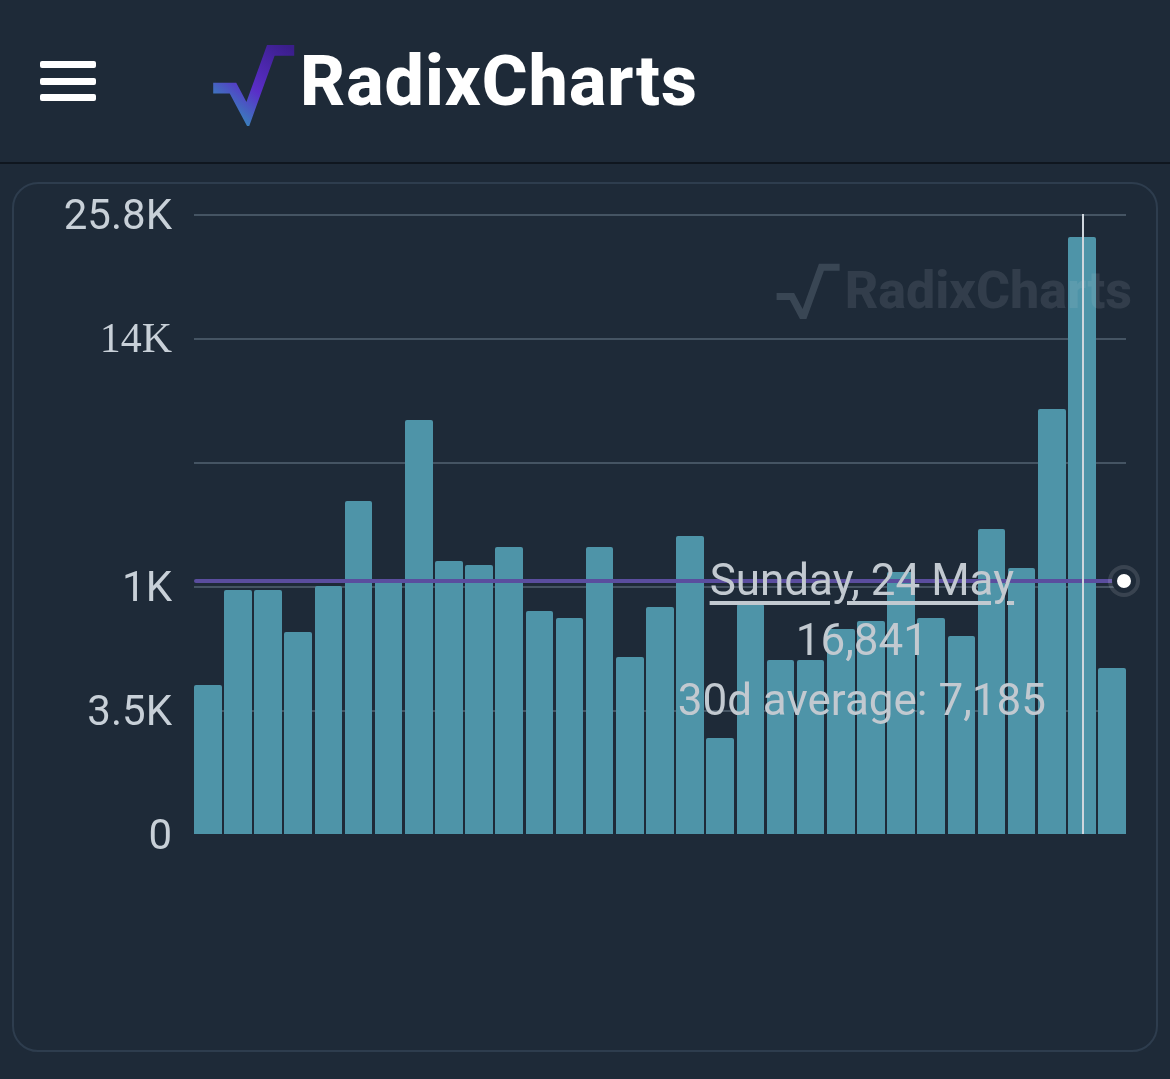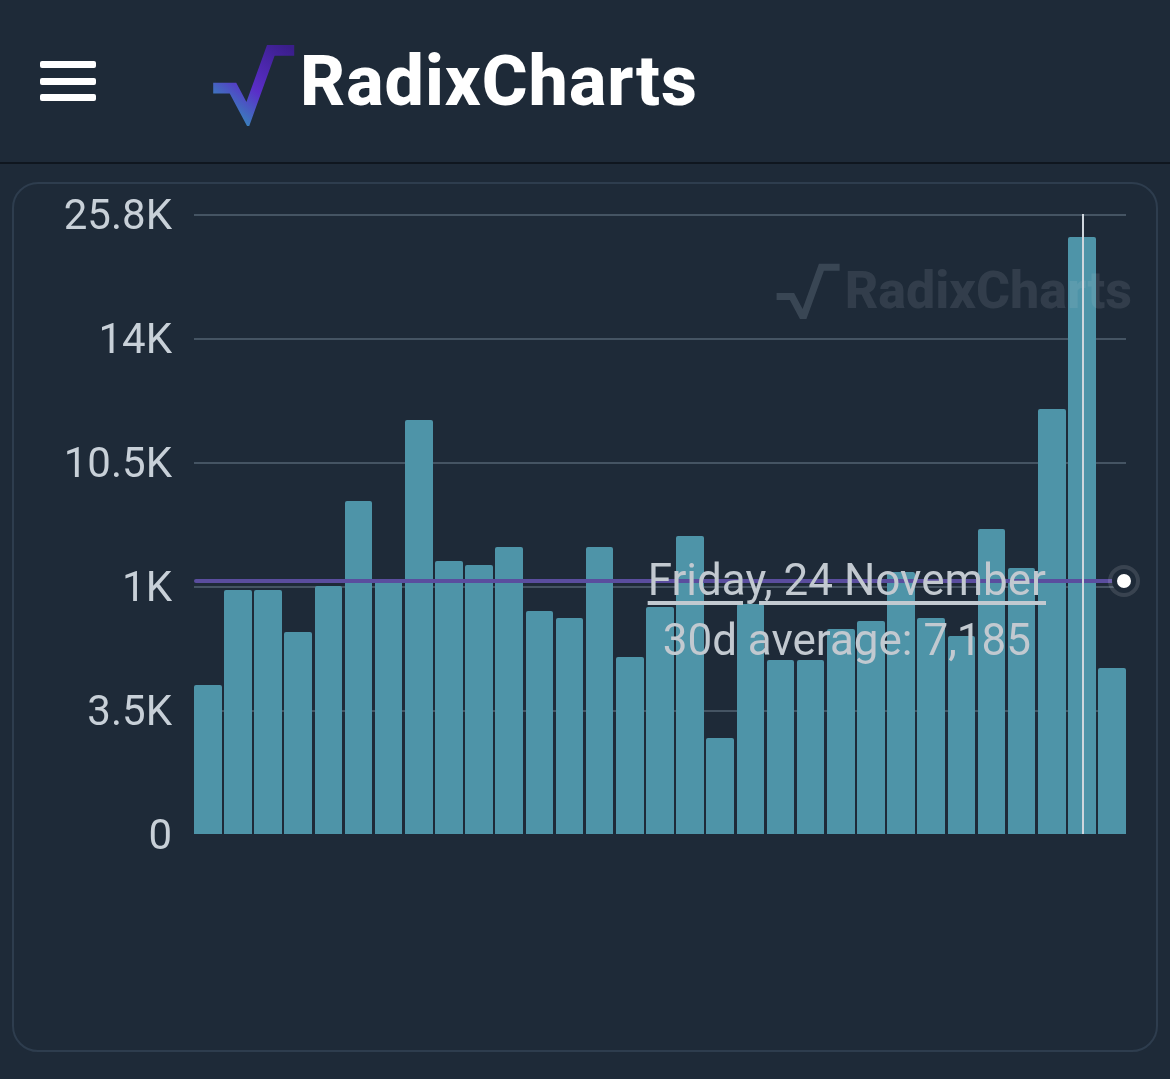--- a/index.html
+++ b/index.html
@@ -244,22 +244,21 @@
 </div>
 
 <div class="card">
 
   <div class="chart-wrap">
 
     <div class="y-axis" id="y-axis">
         <div class="y-tick" style="top: 100%;">0</div>
         <div class="y-tick" style="top: 80%;">3.5K</div>
         <div class="y-tick" style="top: 60%;">1K</div>
-        <div class="y-tick" style="top: 40%;">10.5K</div>
-        <div class="y-tick" style="top: 20%;">14K</div>
+        <div class="y-tick" style="top: 20%; font-family: Liberation Serif, serif;">14K</div>
         <div class="y-tick" style="top: 0%;">25.8K</div>
       </div>
 
     <div class="plot">
       <div class="gridlines" id="gridlines">
           <div class="gridline" style="top: 80%;"></div>
           <div class="gridline" style="top: 60%;"></div>
           <div class="gridline" style="top: 40%;"></div>
           <div class="gridline" style="top: 20%;"></div>
           <div class="gridline" style="top: 0%;"></div>
@@ -306,17 +305,18 @@
       </div>
 
       <div class="avg-line" id="avg-line" style="top: 58.9429%;">
         <div class="dot"></div>
       </div>
 
       <div class="crosshair" id="crosshair" style="left: 888.032px;"></div>
     </div>
 
     <div class="tooltip">
-      <div class="date">Friday, 24 November</div>
+      <div class="date">Sunday, 24 May</div>
+      <div class="value">16,841</div>
       <div class="avg">30d average: 7,185</div>
     </div>
   </div>
 </div>
 
 </body></html>

